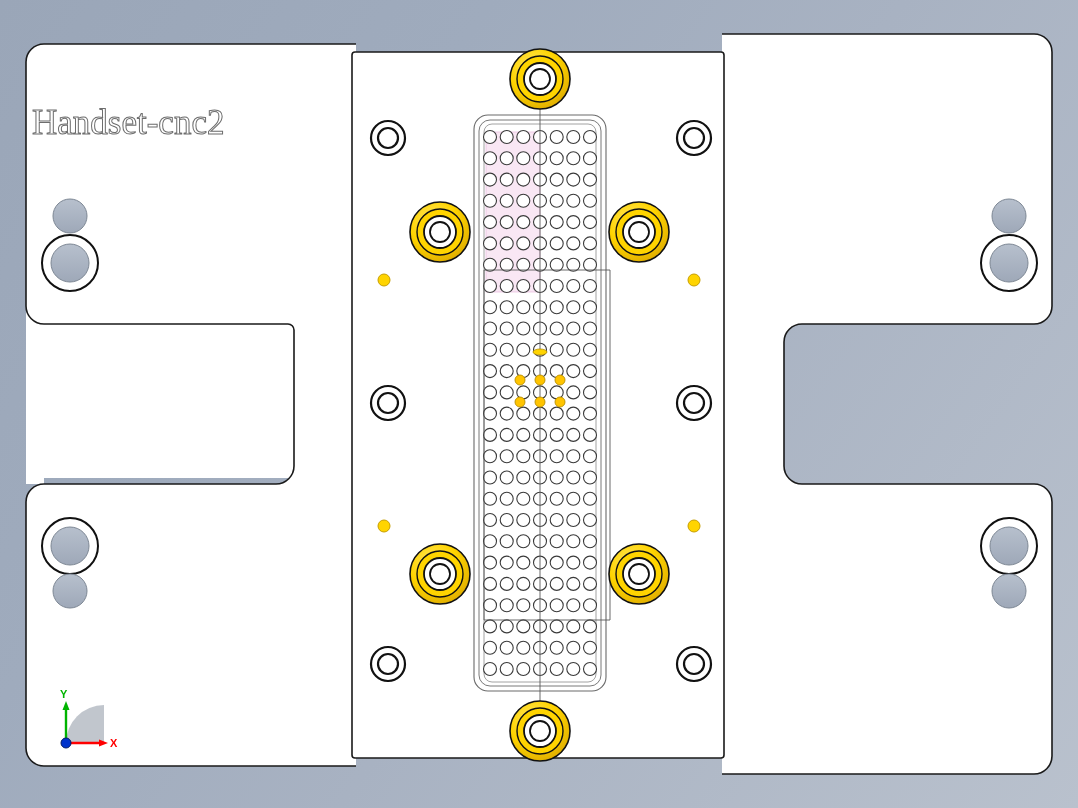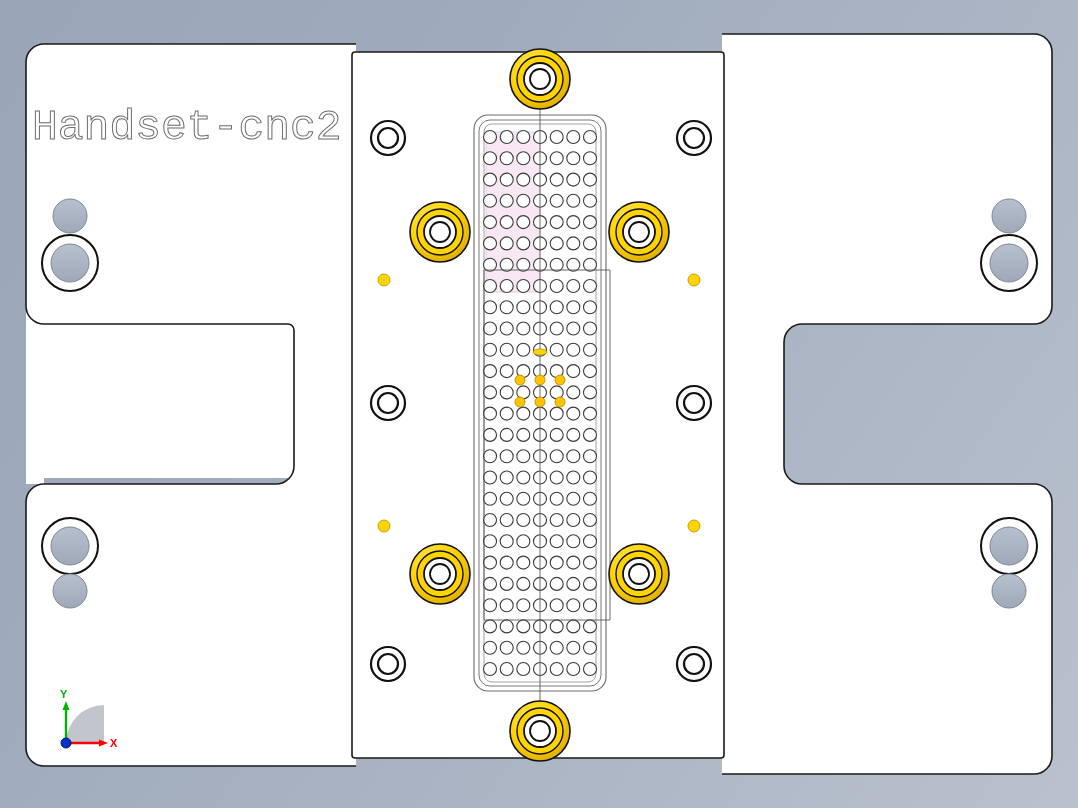--- a/index.html
+++ b/index.html
@@ -21,22 +21,22 @@
   }
   #cad-svg {
     position: absolute;
     left: 0;
     top: 0;
   }
   #part-title {
     position: absolute;
     left: 32px;
     top: 103px;
-    font-family: Liberation Mono, monospace;
-    font-size: 43px;
+    font-family: Liberation Serif, serif;
+    font-size: 35px;
     letter-spacing: 0px;
     color: transparent;
     -webkit-text-stroke: 1px #6d6d6d;
     text-shadow: 0 0 0 rgba(0,0,0,0);
     white-space: nowrap;
     user-select: none;
   }
   .axis-label {
     font-family: "Liberation Sans", sans-serif;
     font-size: 11px;

